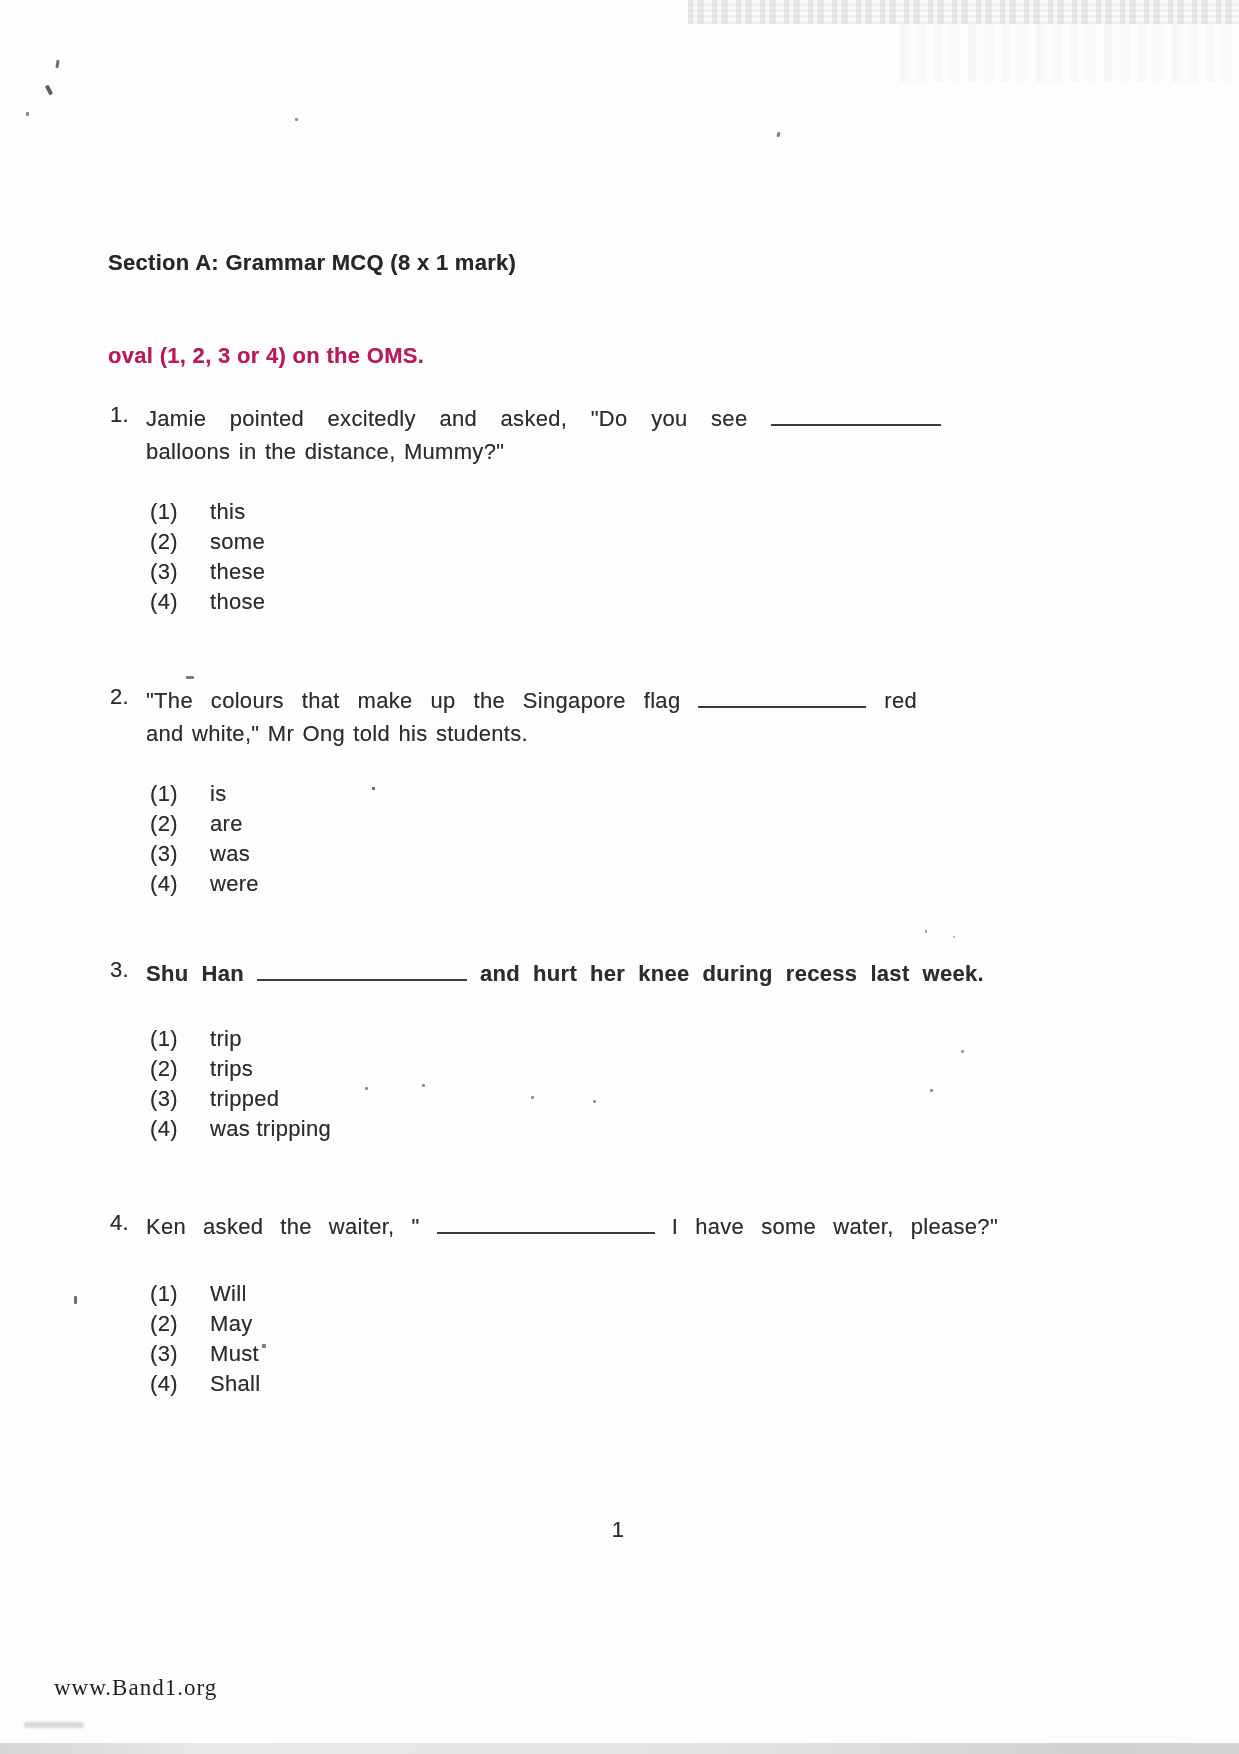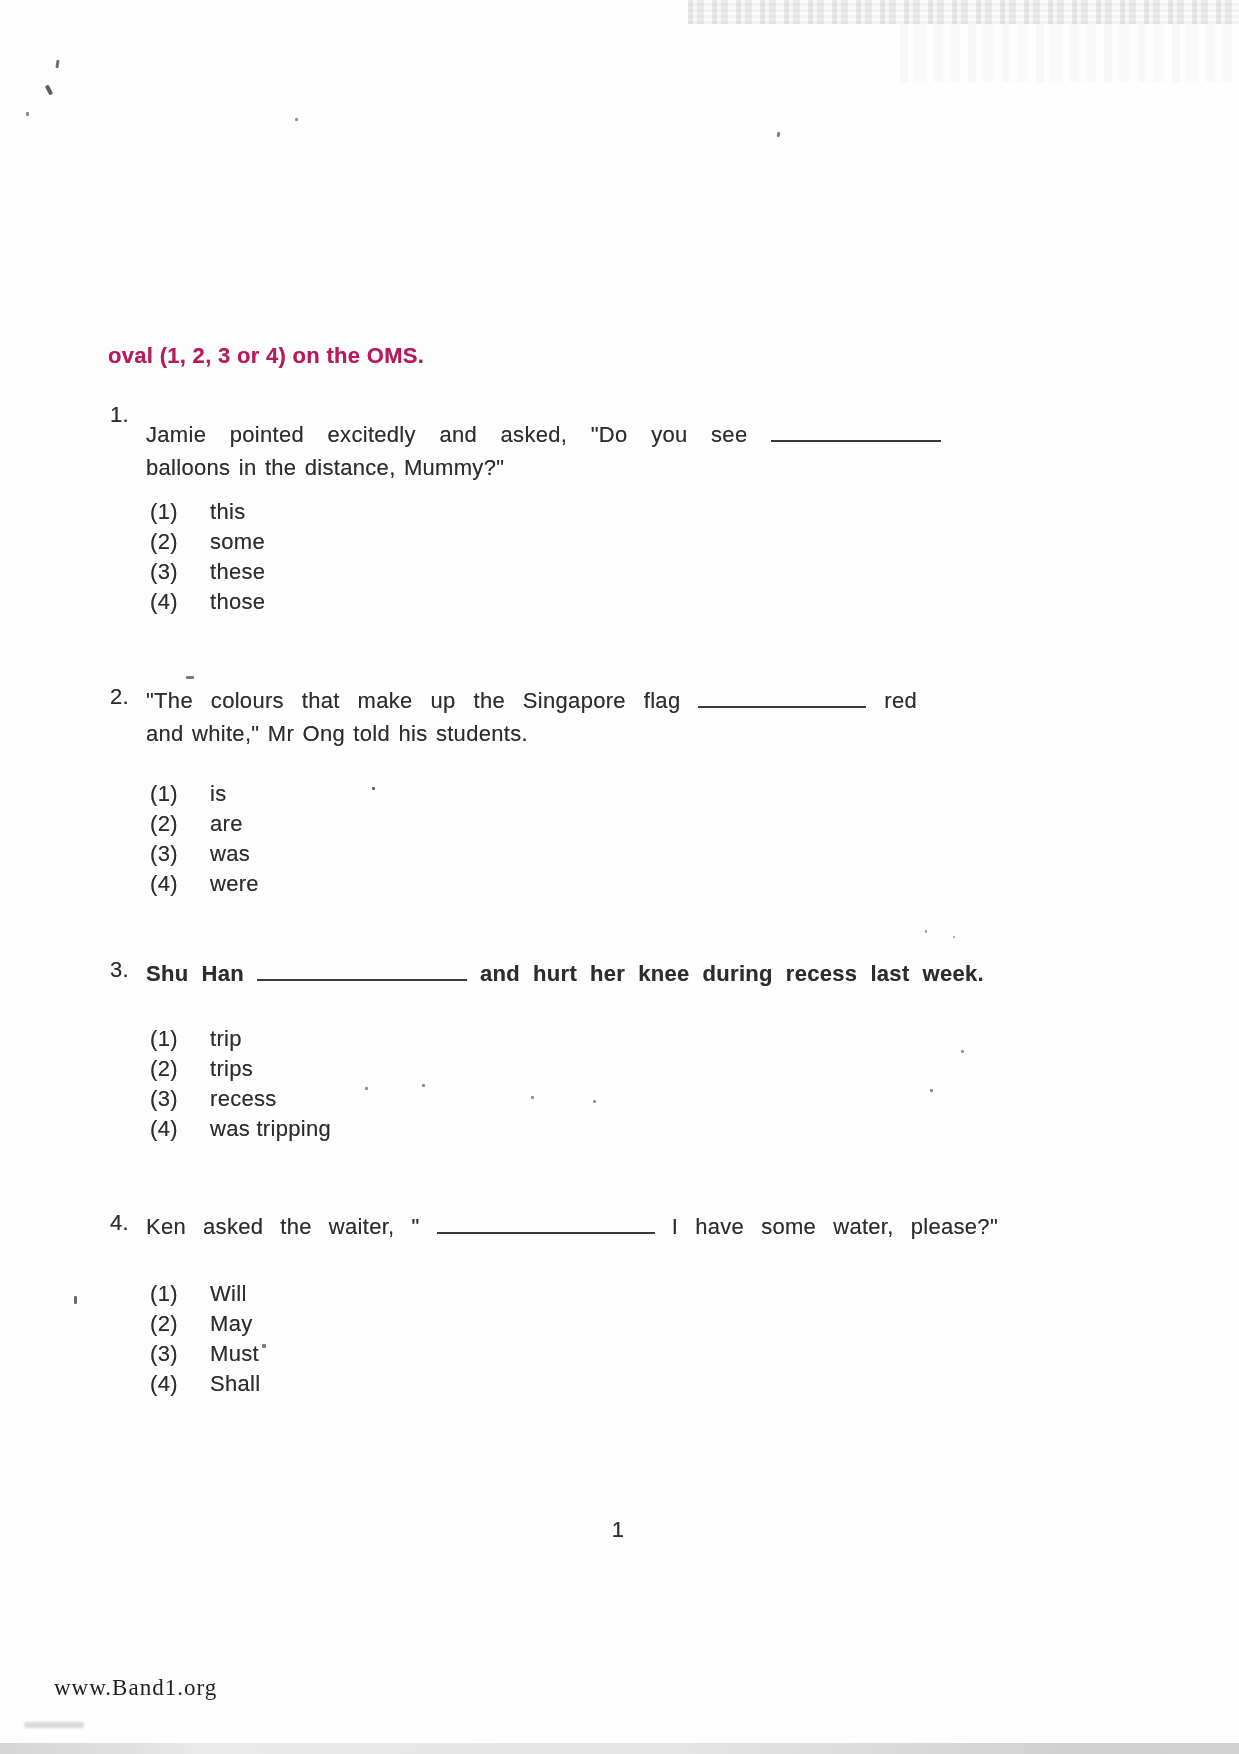--- a/index.html
+++ b/index.html
@@ -33,21 +33,21 @@
     text-align:justify; text-align-last:justify;
   }
   .instr-line2 {
     position:absolute; left:108px; top:343px;
     font-weight:700; color:#be185d;
   }
   .question { position:absolute; left:146px; }
   .q-num { position:absolute; left:-36px; top:0; }
   .line1 { text-align:justify; text-align-last:justify; line-height:33px; }
   .line2 { line-height:33px; word-spacing:2px; }
-  .q1 { top:402px; } .q1 .line1 { width:795px;margin-top:16px; }
+  .q1 { top:402px; } .q1 .line1 { width:795px; }
   .q2 { top:684px; } .q2 .line1 { width:771px; }
   .q3 { top:957px; } .q3 .line1 { width:838px;font-weight:bold; }
   .q4 { top:1210px; } .q4 .line1 { width:852px; }
   .blank {
     display:inline-block; height:14px;
     border-bottom:2.5px solid #3b3b3b;
   }
   .q1 .blank { width:170px; }
   .q2 .blank { width:168px; }
   .q3 .blank { width:210px; }
@@ -77,20 +77,21 @@
   .speck { position:absolute; background:#6a6a6a; border-radius:1px; }
 </style>
 </head>
 <body>
 
 <div class="page">
 
   <div class="noise-a"></div>
   <div class="noise-b"></div>
 
+  <h1 class="heading">Section A: Grammar MCQ (8 x 1 mark)</h1>
 
   <div class="instr-line2">oval (1, 2, 3 or 4) on the OMS.</div>
 
   <div class="question q1">
     <span class="q-num">1.</span>
     <div class="line1">
       <span>Jamie pointed excitedly and asked, "Do you see</span>
       <span class="blank"></span>
       <span></span>
     </div>
@@ -155,21 +156,21 @@
     <div class="opt">
       <span class="opt-num">(1)</span>
       <span>trip</span>
     </div>
     <div class="opt">
       <span class="opt-num">(2)</span>
       <span>trips</span>
     </div>
     <div class="opt">
       <span class="opt-num">(3)</span>
-      <span>recess</span>
+      <span>tripped</span>
     </div>
     <div class="opt">
       <span class="opt-num">(4)</span>
       <span>was tripping</span>
     </div>
   </div>
 
   <div class="question q4">
     <span class="q-num">4.</span>
     <div class="line1">

